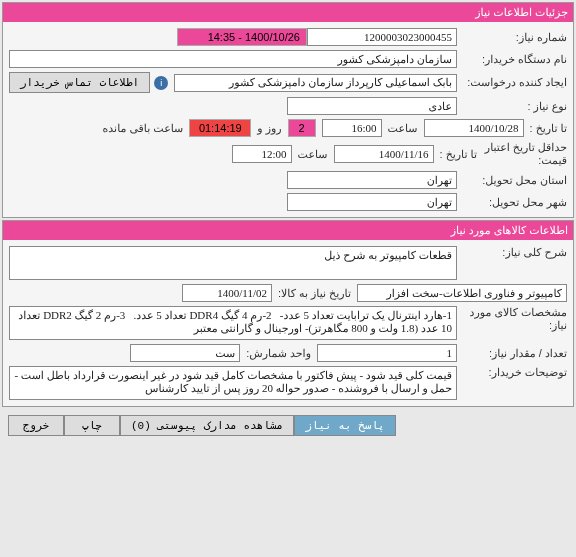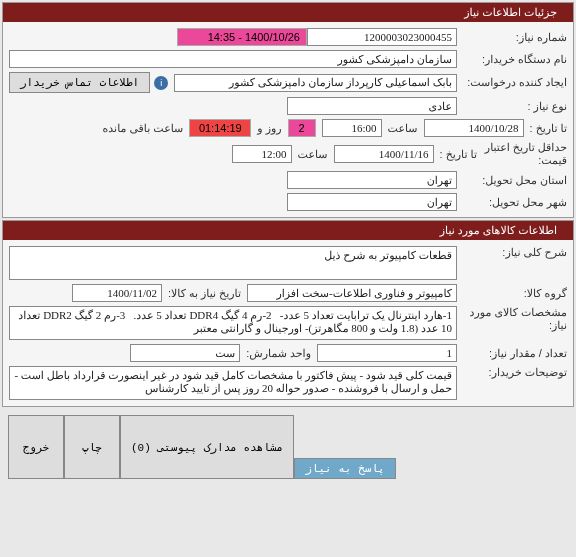--- a/index.html
+++ b/index.html
@@ -11,23 +11,23 @@
   height: 557px;
   overflow: hidden;
   direction: rtl;
 }
 .panel {
   background: #f5f5f5;
   border: 1px solid #999;
   margin: 2px;
 }
 .panel-header {
-  background: #7f1d1d;
+  background: #ec4899;
   color: #fff;
-  padding: 3px 16px;
+  padding: 3px 5px;
   font-size: 11px;
 }
 .panel-body {
   padding: 4px 6px;
 }
 .row {
   display: flex;
   align-items: center;
   padding: 2px 0;
   min-height: 22px;
@@ -72,21 +72,20 @@
   border: 1px solid #888;
   padding: 3px 10px;
   font-size: 11px;
   font-family: Liberation Mono, monospace;
   cursor: pointer;
   min-width: 56px;
 }
 .btn-primary {
   background: #6fa8c8;
   color: #fff;
-  margin-top: 43px;
 }
 .info-icon {
   display: inline-flex;
   width: 14px;
   height: 14px;
   background: #3a6ea5;
   color: #fff;
   border-radius: 50%;
   align-items: center;
   justify-content: center;
@@ -173,21 +172,20 @@
     <span>اطلاعات کالاهای مورد نیاز</span>
   </div>
   <div class="panel-body">
 
     <div class="row" style="align-items:flex-start">
       <span class="label">شرح کلی نیاز:</span>
       <textarea class="field field-wide" readonly="" style="">قطعات کامپیوتر به شرح ذیل</textarea>
     </div>
 
     <div class="row">
-      <span class="label">گروه کالا:</span>
       <input class="field" style="width: 210px;" readonly="" value="کامپیوتر و فناوری اطلاعات-سخت افزار">
       <span class="sub-label">تاریخ نیاز به کالا:</span>
       <input class="field" style="width: 90px;" readonly="" value="1400/11/02">
     </div>
 
     <div class="row" style="align-items:flex-start">
       <span class="label">مشخصات کالای مورد نیاز:</span>
       <textarea class="field field-wide ta-lg" readonly="" style="">1-هارد اینترنال یک ترابایت تعداد 5 عدد-   2-رم 4 گیگ DDR4 تعداد 5 عدد.   3-رم 2 گیگ DDR2 تعداد 10 عدد (1.8 ولت و 800 مگاهرتز)- اورجینال و گارانتی معتبر</textarea>
     </div>
 

